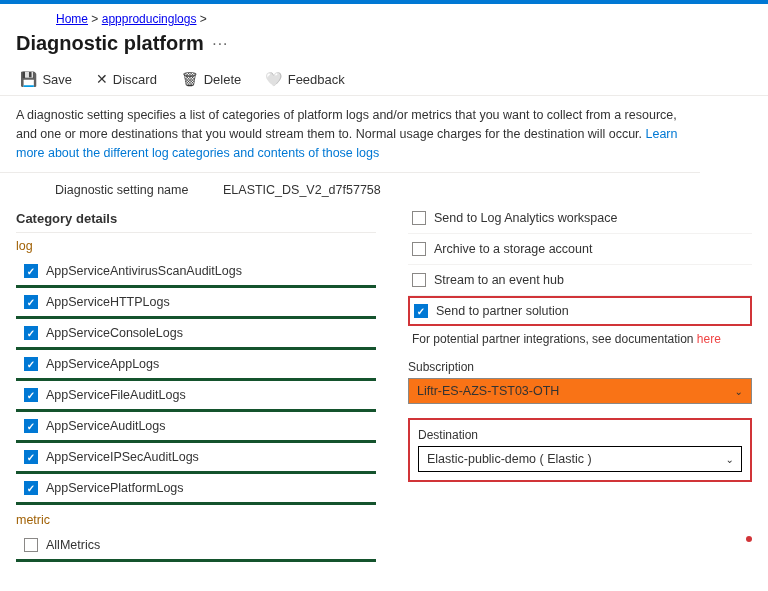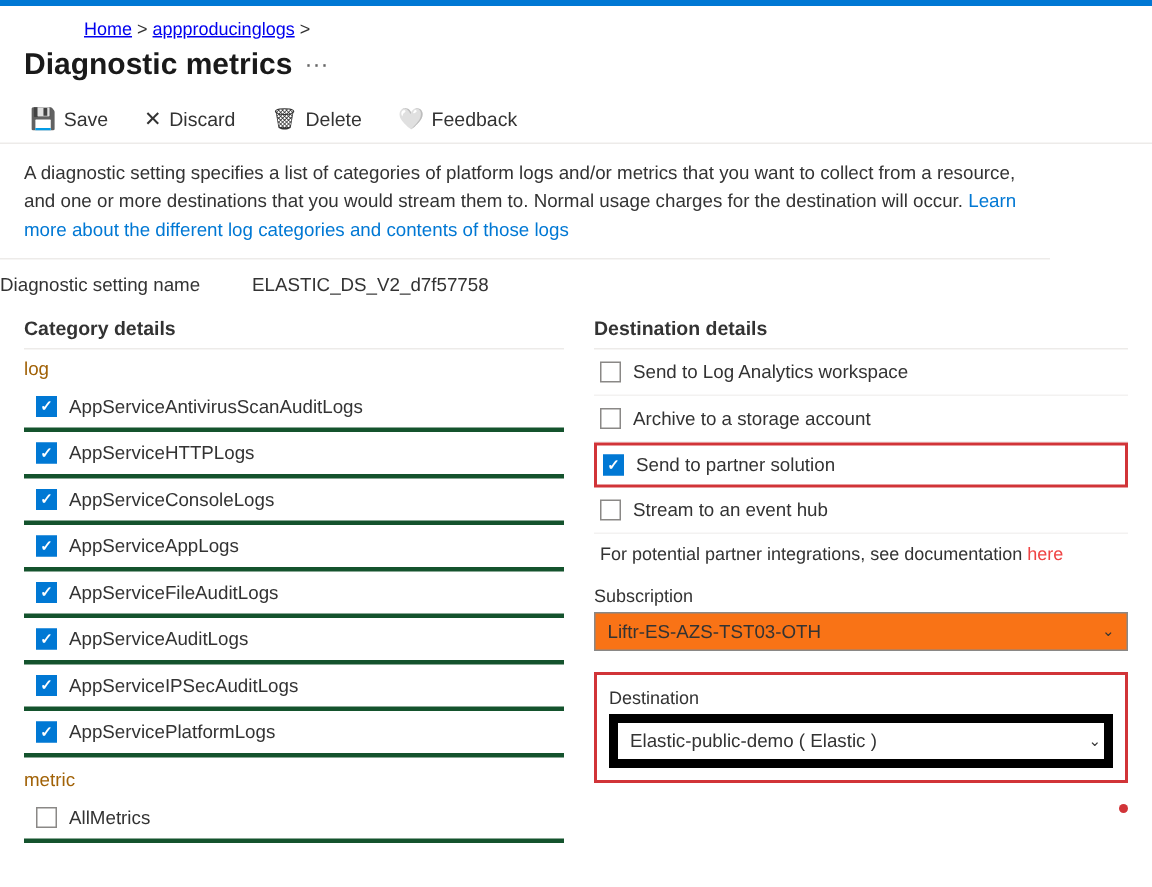--- a/index.html
+++ b/index.html
@@ -77,41 +77,42 @@
       border-bottom: 1px solid #edebe9;
       max-width: 700px;
     }
 
     .description a {
       color: #0078d4;
       text-decoration: none;
     }
 
     .setting-name-row {
-      padding: 10px 0 6px;
+      padding: 10px 24px 6px;
       display: flex;
       align-items: center;
       gap: 8px;
+      margin-left: 31px;
     }
 
     .setting-name-label {
       font-size: 12.5px;
       color: #333;
       min-width: 160px;
     }
 
     .setting-name-value {
       font-size: 12.5px;
       color: #333;
     }
 
     .main-content {
       display: flex;
       padding: 0 16px;
-      gap: 20px;
+      gap: 32px;
     }
 
     .left-panel {
       width: 360px;
       flex-shrink: 0;
     }
 
     .right-panel {
       flex: 1;
     }
@@ -230,21 +231,21 @@
       margin-top: 8px;
     }
 
     .select-wrapper {
       position: relative;
     }
 
     .select-wrapper select {
       width: 100%;
       padding: 5px 8px;
-      border: 6px solid #000000;
+      border: 1px solid #000000;
       font-size: 12.5px;
       color: #333;
       background: #fff;
       appearance: none;
       cursor: pointer;
     }
 
     .select-arrow {
       position: absolute;
       right: 8px;
@@ -281,21 +282,21 @@
   <div class="top-bar"></div>
 
   <div class="breadcrumb">
     <a href="#">Home</a>
     <span> &gt; </span>
     <a href="#">appproducinglogs</a>
     <span> &gt; </span>
   </div>
 
   <div class="page-title">
-    <span>Diagnostic metrics</span>
+    <span>Diagnostic platform</span>
     <span class="ellipsis">···</span>
   </div>
 
   <div class="toolbar">
     <button class="toolbar-btn">
       <span class="icon">💾</span>
       <span>Save</span>
     </button>
     <button class="toolbar-btn">
       <span class="icon">✕</span>
@@ -366,40 +367,39 @@
       <div class="metric-section">
         <div class="subsection-header">metric</div>
         <div class="log-item">
           <div class="checkbox-unchecked"></div>
           <span class="log-label">AllMetrics</span>
         </div>
       </div>
     </div>
 
     <div class="right-panel">
-      <div class="section-header">Destination details</div>
 
       <div class="dest-item">
         <div class="checkbox-unchecked"></div>
         <span class="dest-label">Send to Log Analytics workspace</span>
       </div>
 
       <div class="dest-item">
         <div class="checkbox-unchecked"></div>
         <span class="dest-label">Archive to a storage account</span>
       </div>
 
+      <div class="dest-item">
+        <div class="checkbox-unchecked"></div>
+        <span class="dest-label">Stream to an event hub</span>
+      </div>
+
       <div class="dest-item highlighted">
         <div class="checkbox-checked"></div>
         <span class="dest-label">Send to partner solution</span>
-      </div>
-
-      <div class="dest-item">
-        <div class="checkbox-unchecked"></div>
-        <span class="dest-label">Stream to an event hub</span>
       </div>
 
       <div class="partner-note">
         <span>For potential partner integrations, see documentation </span>
         <a href="#">here</a>
       </div>
 
       <div class="field-group">
         <div class="field-label">Subscription</div>
         <div class="field-input">

